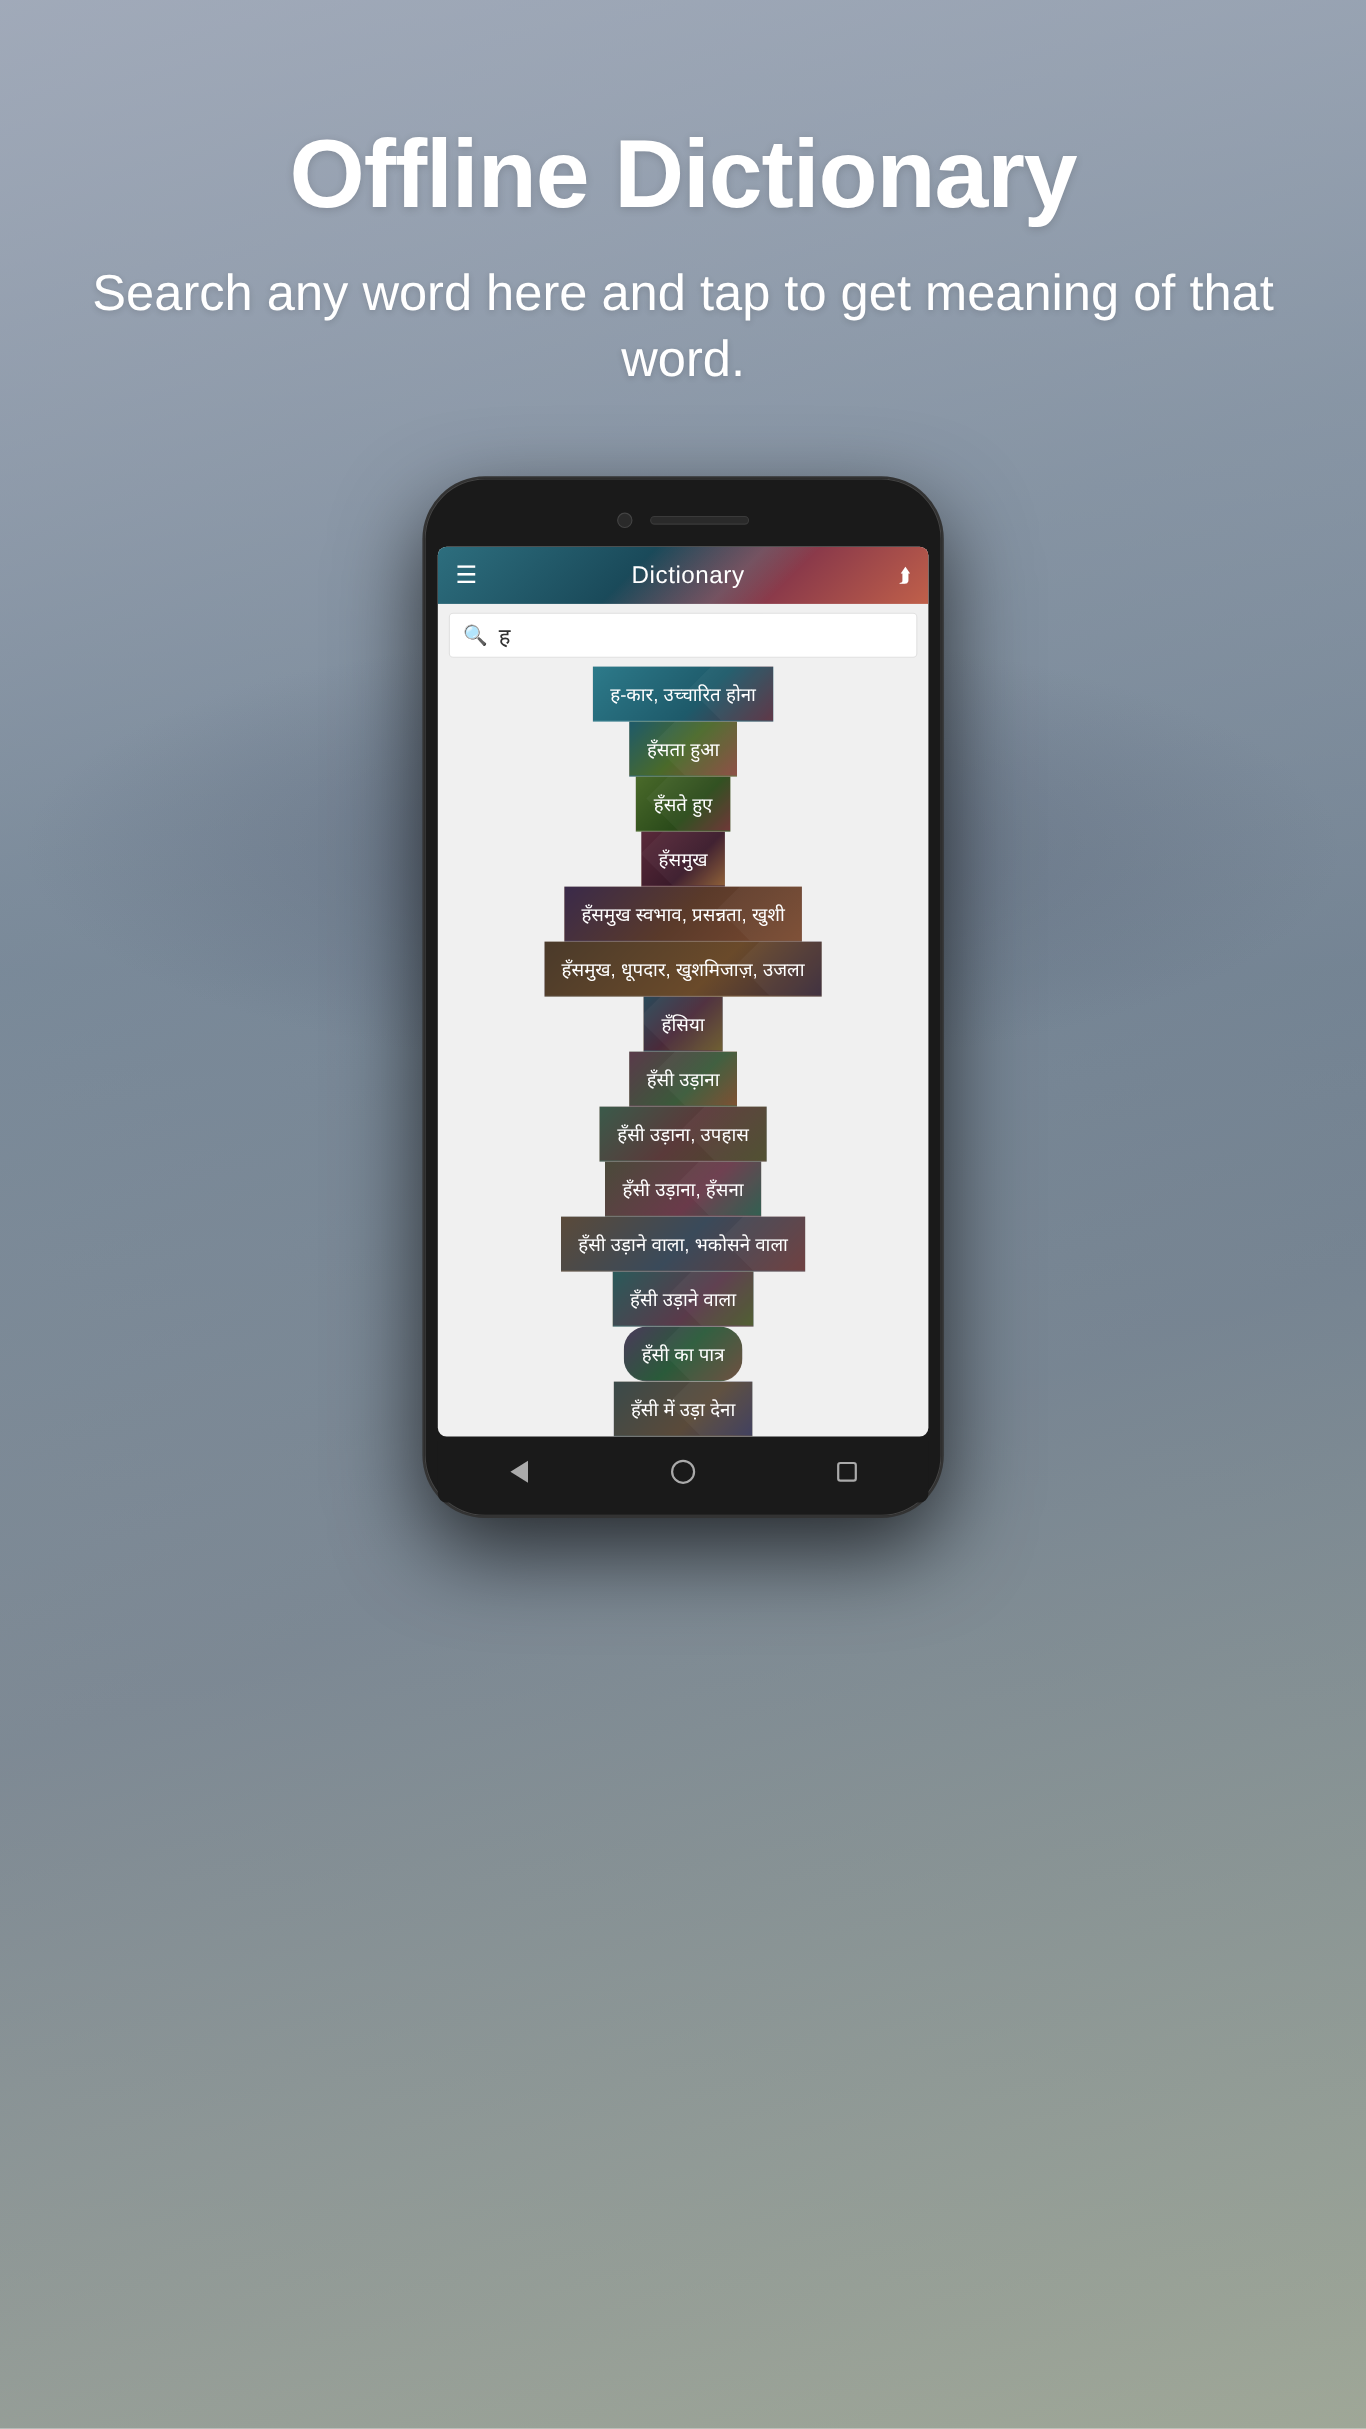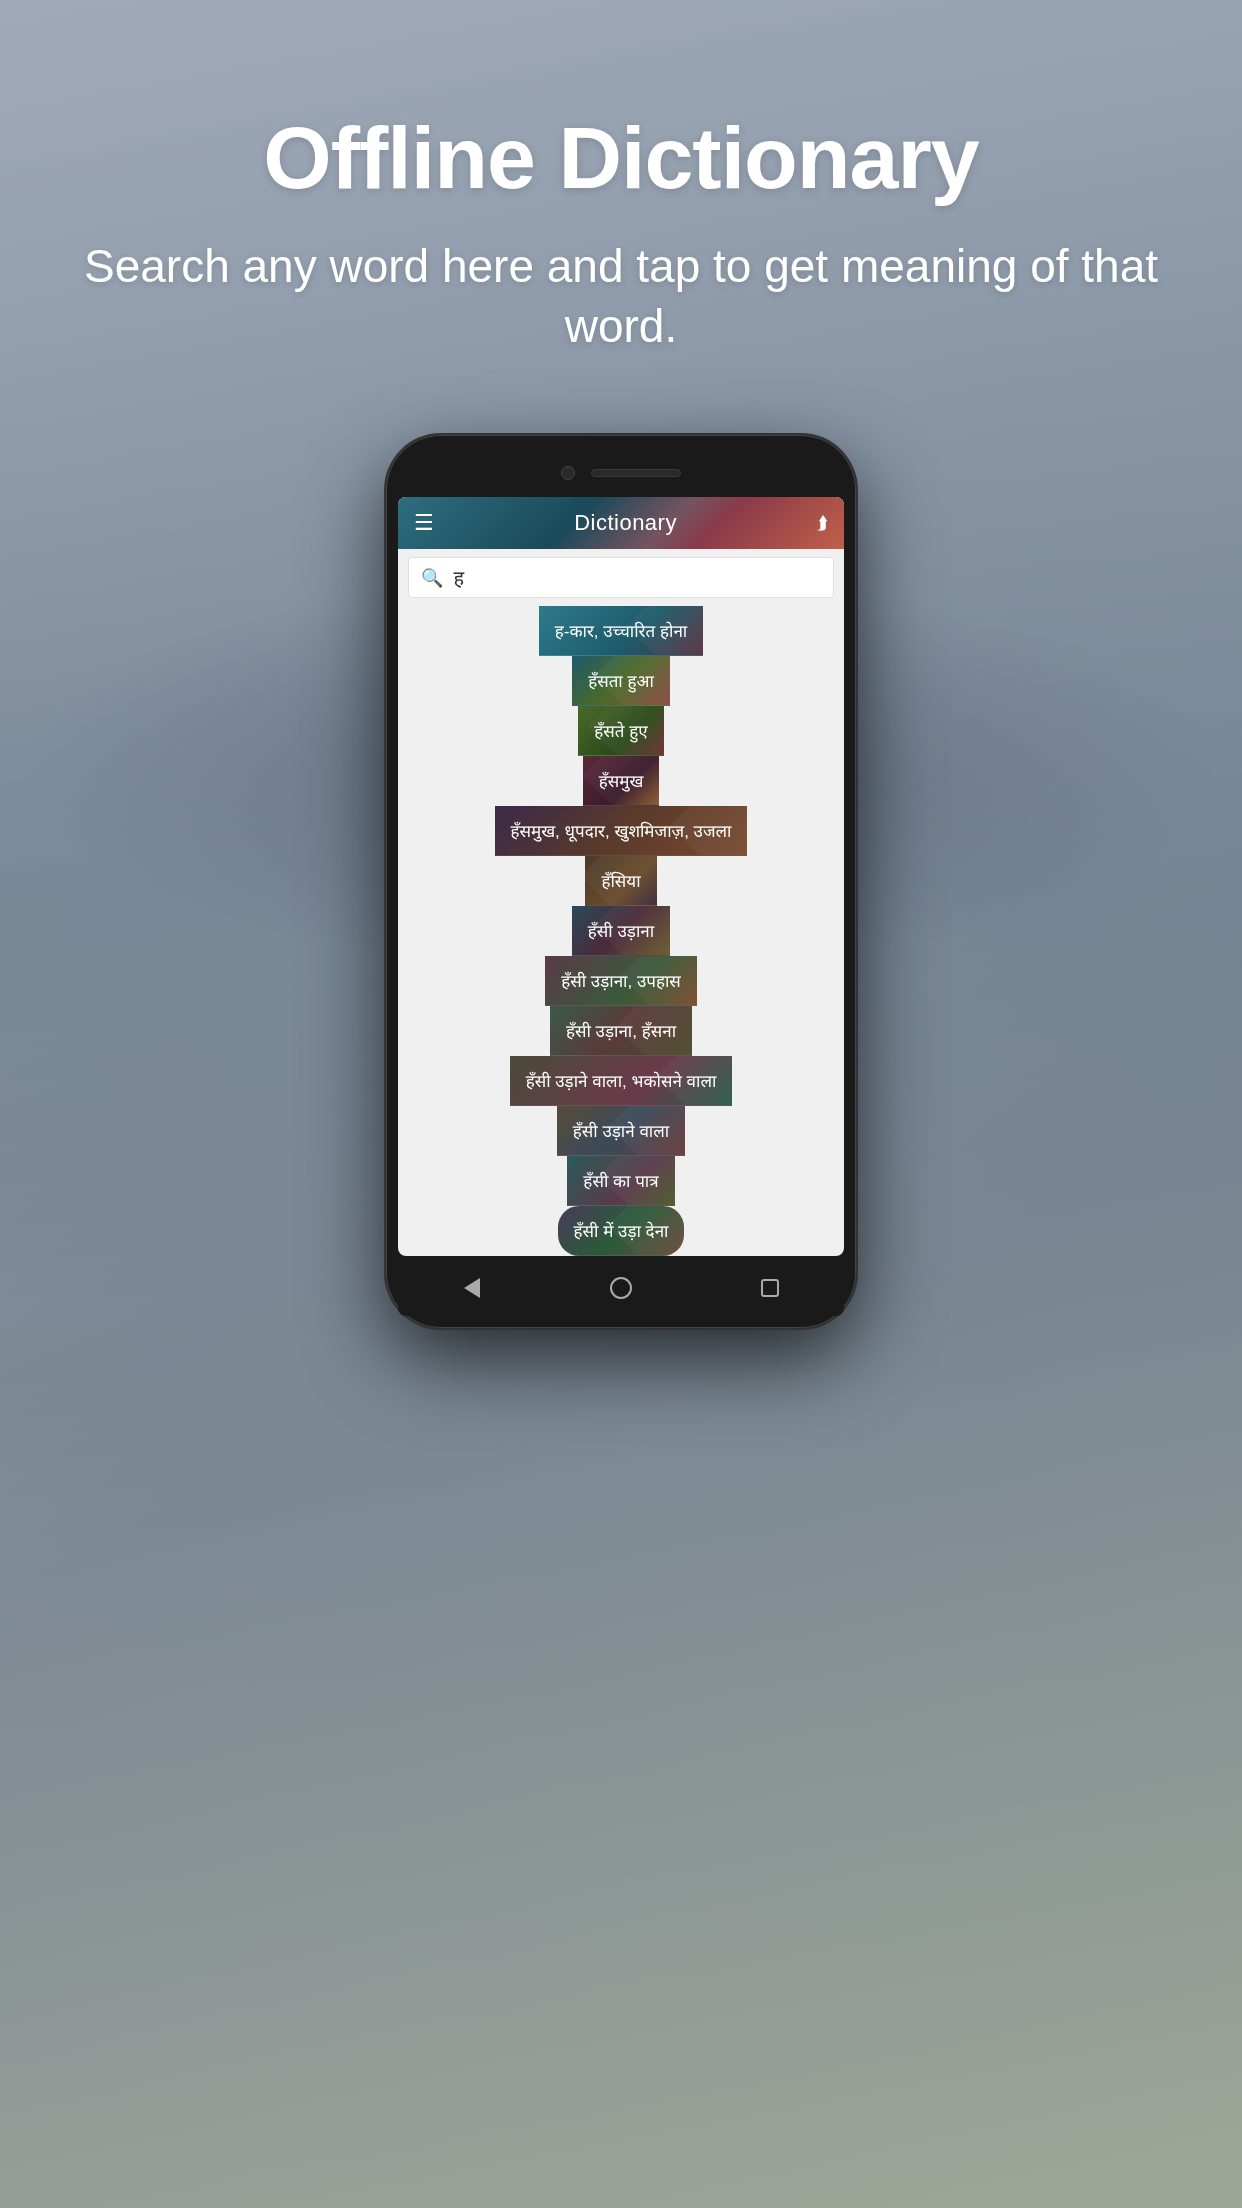--- a/index.html
+++ b/index.html
@@ -308,20 +308,21 @@
         <div class="search-bar">
           <span class="search-icon">🔍</span>
           <span class="search-input-display">ह</span>
         </div>
 
         <div class="word-list" id="word-list-container">
         <div class="word-item">ह-कार, उच्चारित होना</div>
             <div class="word-item">हँसता हुआ</div>
             <div class="word-item">हँसते हुए</div>
             <div class="word-item">हँसमुख</div>
+            <div class="word-item">हँसमुख स्वभाव, प्रसन्नता, खुशी</div>
             <div class="word-item">हँसमुख, धूपदार, खुशमिजाज़, उजला</div>
             <div class="word-item">हँसिया</div>
             <div class="word-item">हँसी उड़ाना</div>
             <div class="word-item">हँसी उड़ाना, उपहास</div>
             <div class="word-item">हँसी उड़ाना, हँसना</div>
             <div class="word-item">हँसी उड़ाने वाला, भकोसने वाला</div>
             <div class="word-item">हँसी उड़ाने वाला</div>
             <div class="word-item">हँसी का पात्र</div>
             <div class="word-item">हँसी में उड़ा देना</div>
           </div>

